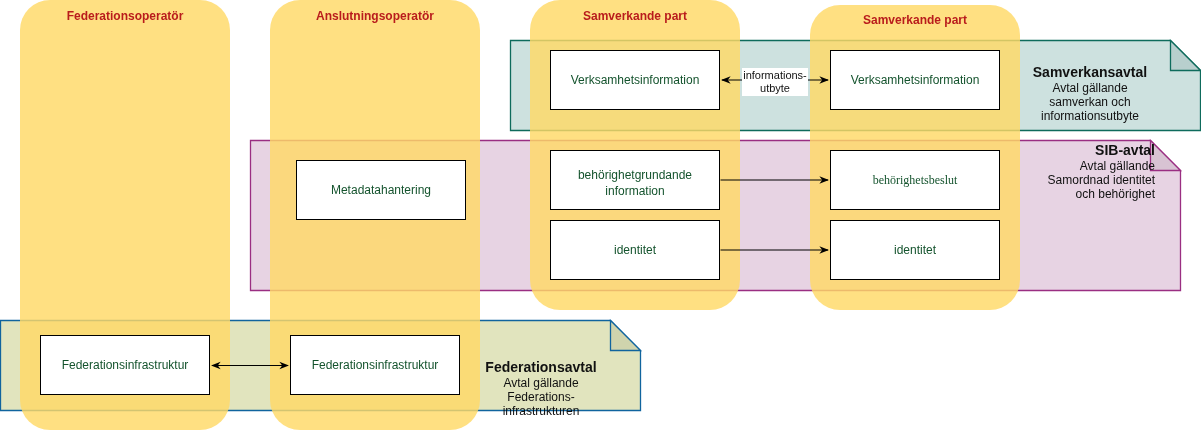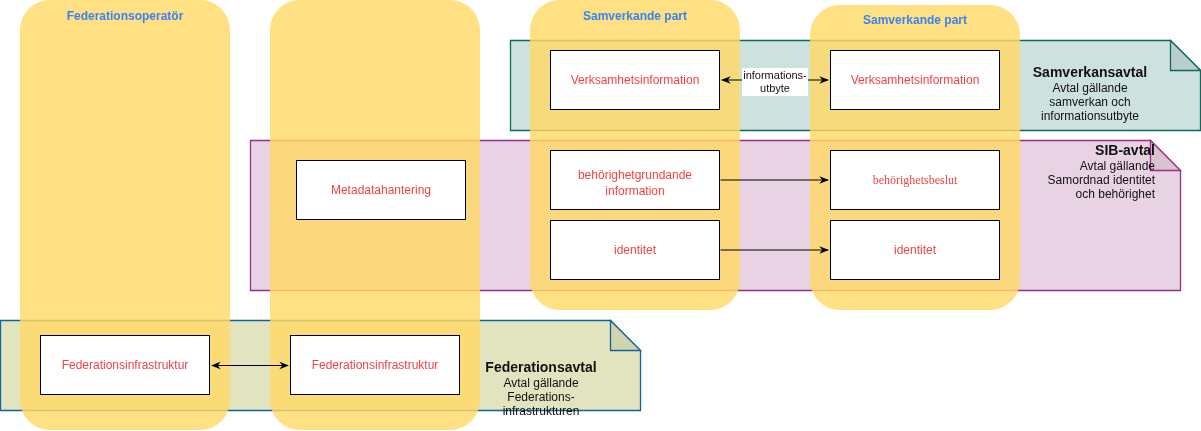--- a/index.html
+++ b/index.html
@@ -27,32 +27,32 @@
       opacity: 0.82;
       border-radius: 30px;
     }
     .col-1 { left: 20px; top: 0; width: 210px; height: 430px; }
     .col-2 { left: 270px; top: 0; width: 210px; height: 430px; }
     .col-3 { left: 530px; top: 0; width: 210px; height: 310px; }
     .col-4 { left: 810px; top: 5px; width: 210px; height: 305px; }
 
     .col-title-abs {
       position: absolute; width: 210px; text-align: center;
-      font-weight: bold; font-size: 12px; color: #3b82f6;
+      font-weight: bold; font-size: 12px; color: #b91c1c;
     }
 
     .box {
       position: absolute;
       width: 170px; height: 60px;
       box-sizing: border-box;
       background: #ffffff;
       border: 1.3px solid #000;
       display: flex; align-items: center; justify-content: center;
       text-align: center;
-      font-size: 12px; color: #ef4444; line-height: 16px;
+      font-size: 12px; color: #14532d; line-height: 16px;
     }
     .box .lines { display: flex; flex-direction: column; align-items: center; }
 
     .note-text {
       position: absolute; text-align: center; color: #111;
       font-size: 12px; line-height: 14px;
       display: flex; flex-direction: column; align-items: center;
     }
     .note-text .note-title { font-weight: bold; font-size: 14px; line-height: 17px; }
 
@@ -101,20 +101,21 @@
     <span>Federations-</span>
     <span>infrastrukturen</span>
   </div>
 
   <div class="column col-1"></div>
   <div class="column col-2"></div>
   <div class="column col-3"></div>
   <div class="column col-4"></div>
 
   <div class="col-title-abs" style="left:20px; top:9px;">Federationsoperatör</div>
+  <div class="col-title-abs" style="left:270px; top:9px;">Anslutningsoperatör</div>
   <div class="col-title-abs" style="left:530px; top:9px;">Samverkande part</div>
   <div class="col-title-abs" style="left:810px; top:13px;">Samverkande part</div>
 
   <div class="box" style="left:550px; top:50px;">
     <div class="lines">
         <span>Verksamhetsinformation</span>
       </div>
   </div>
   <div class="box" style="left:830px; top:50px;">
     <div class="lines">

